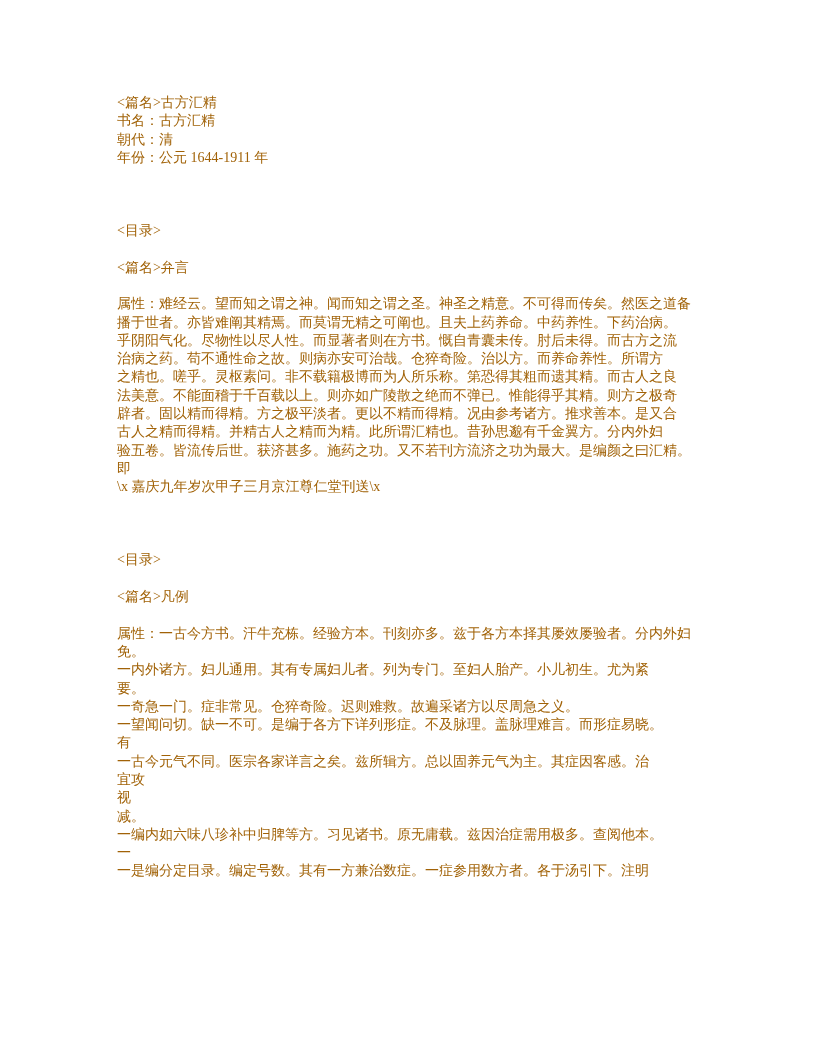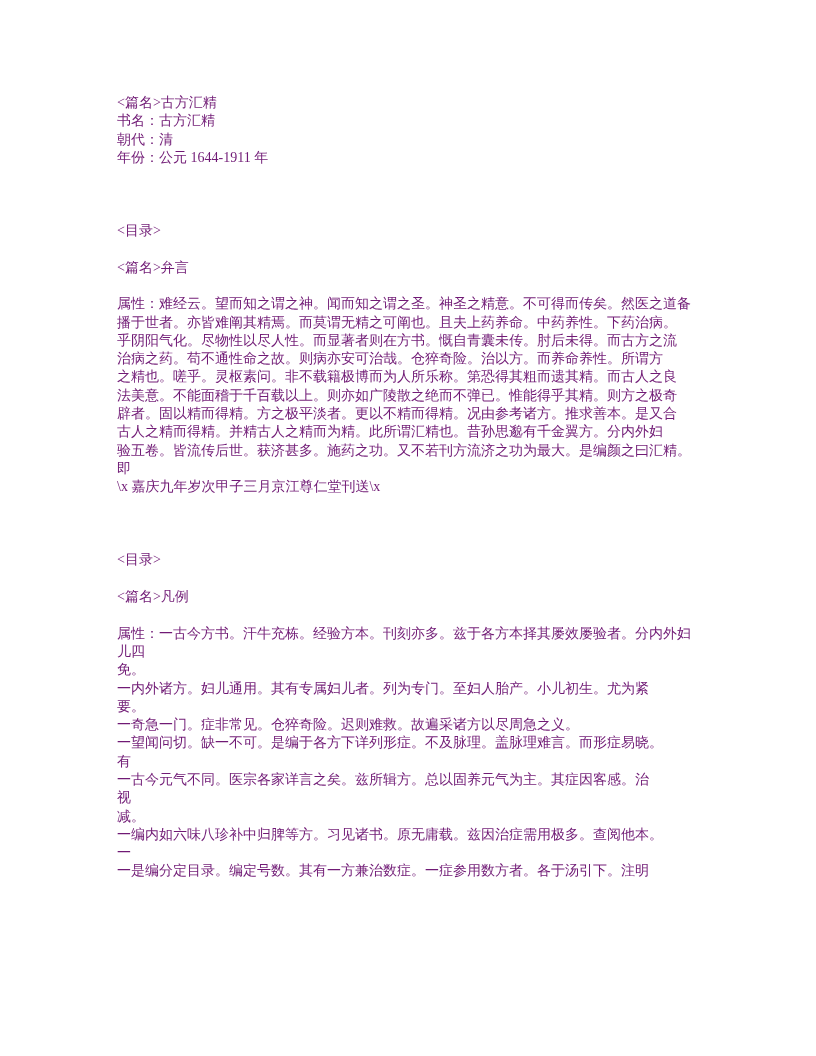--- a/index.html
+++ b/index.html
@@ -6,21 +6,21 @@
   html, body { background: #ffffff; }
   .page {
     position: relative;
     width: 816px;
     height: 1056px;
     background: #ffffff;
     overflow: hidden;
     font-family: "Liberation Serif", "DejaVu Serif", serif;
     font-size: 14px;
     line-height: 18.3px;
-    color: #701a75;
+    color: #a16207;
     padding: 94px 40px 0 117px;
   }
   .line {
     height: 18.3px;
     white-space: pre;
     letter-spacing: 0;
   }
 </style>
 </head>
 <body>
@@ -56,27 +56,27 @@
   <div class="line"></div>
   <div class="line"></div>
   <div class="line"></div>
 
   <div class="line">&lt;目录&gt;</div>
   <div class="line"></div>
 
   <div class="line">&lt;篇名&gt;凡例</div>
   <div class="line"></div>
   <div class="line">属性：一古今方书。汗牛充栋。经验方本。刊刻亦多。兹于各方本择其屡效屡验者。分内外妇</div>
-  <div class="line">儿四</div>
   <div class="line">免。</div>
   <div class="line">一内外诸方。妇儿通用。其有专属妇儿者。列为专门。至妇人胎产。小儿初生。尤为紧</div>
   <div class="line">要。</div>
   <div class="line">一奇急一门。症非常见。仓猝奇险。迟则难救。故遍采诸方以尽周急之义。</div>
   <div class="line">一望闻问切。缺一不可。是编于各方下详列形症。不及脉理。盖脉理难言。而形症易晓。</div>
   <div class="line">有</div>
   <div class="line">一古今元气不同。医宗各家详言之矣。兹所辑方。总以固养元气为主。其症因客感。治</div>
+  <div class="line">宜攻</div>
   <div class="line">视</div>
   <div class="line">减。</div>
   <div class="line">一编内如六味八珍补中归脾等方。习见诸书。原无庸载。兹因治症需用极多。查阅他本。</div>
   <div class="line">一</div>
   <div class="line">一是编分定目录。编定号数。其有一方兼治数症。一症参用数方者。各于汤引下。注明</div>
 
 </div>
 
 </body></html>

